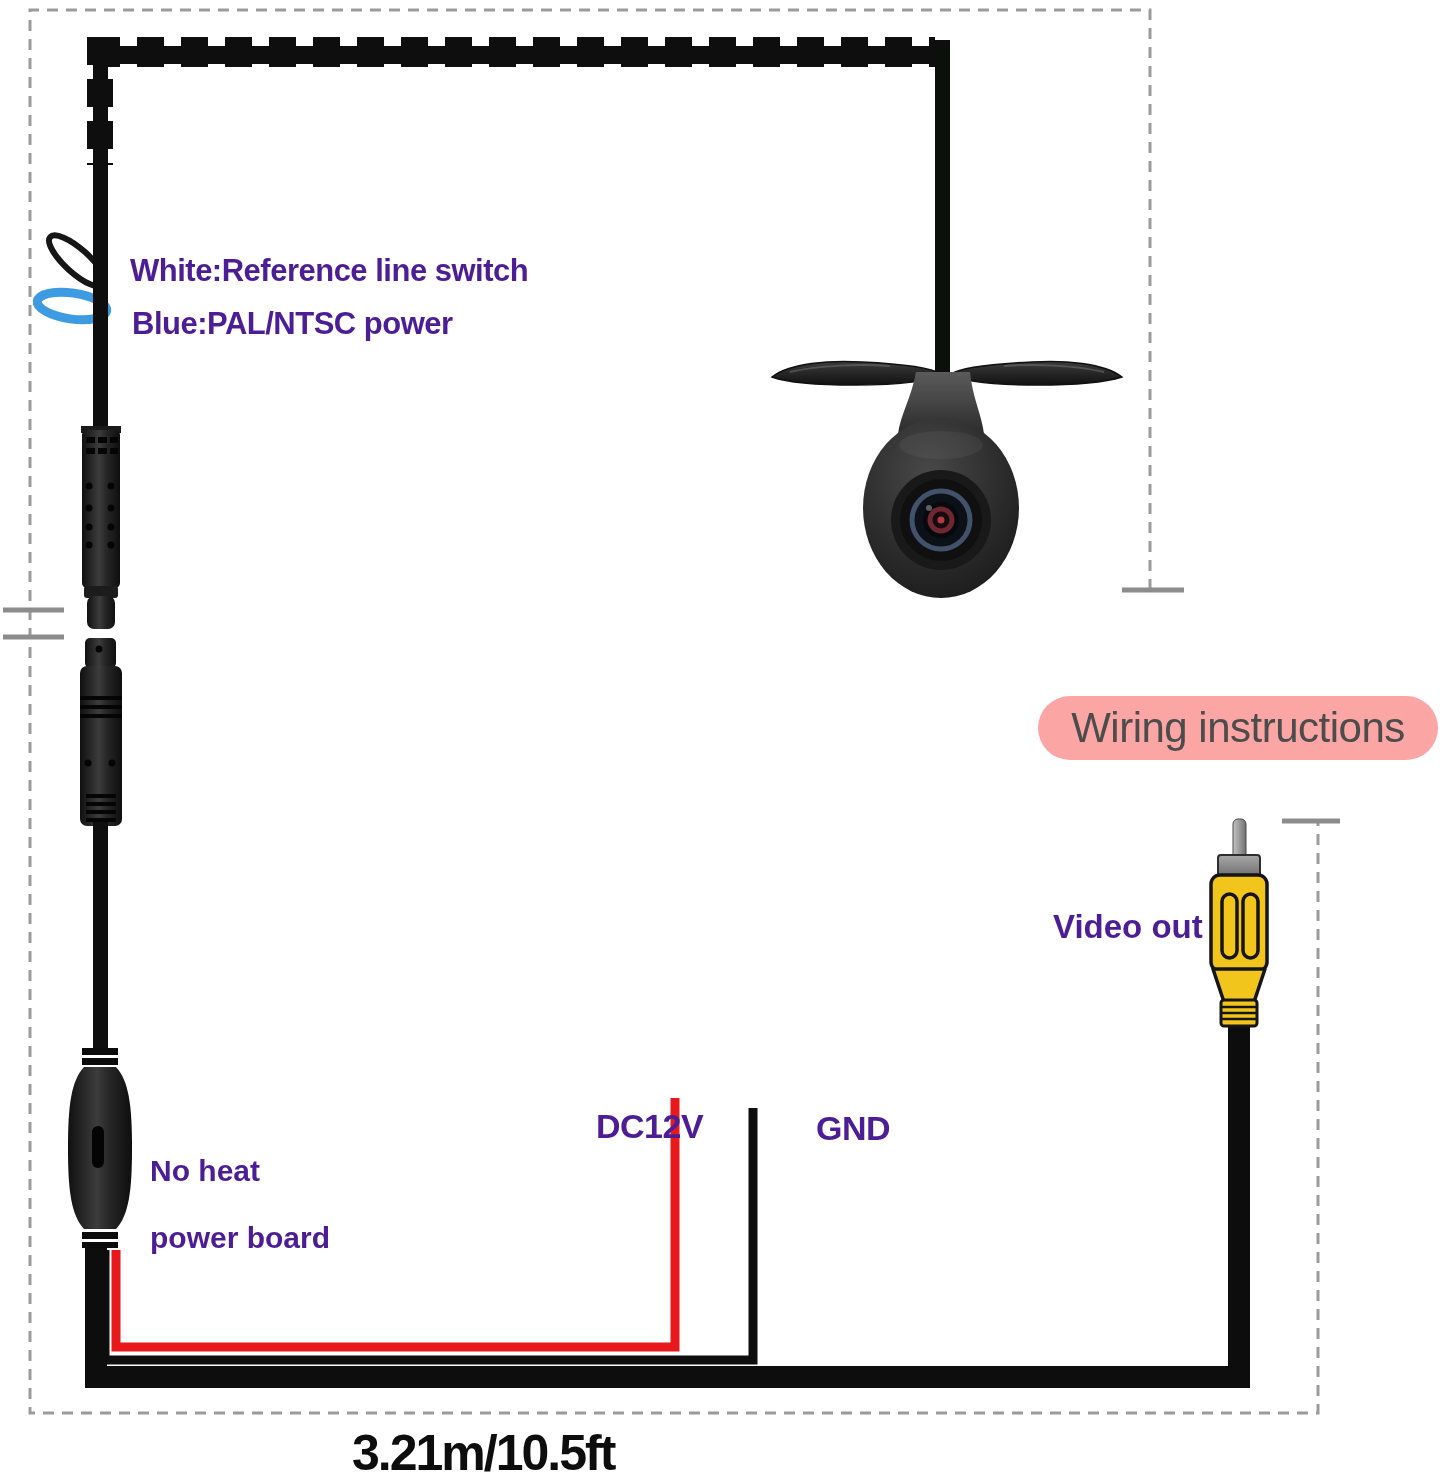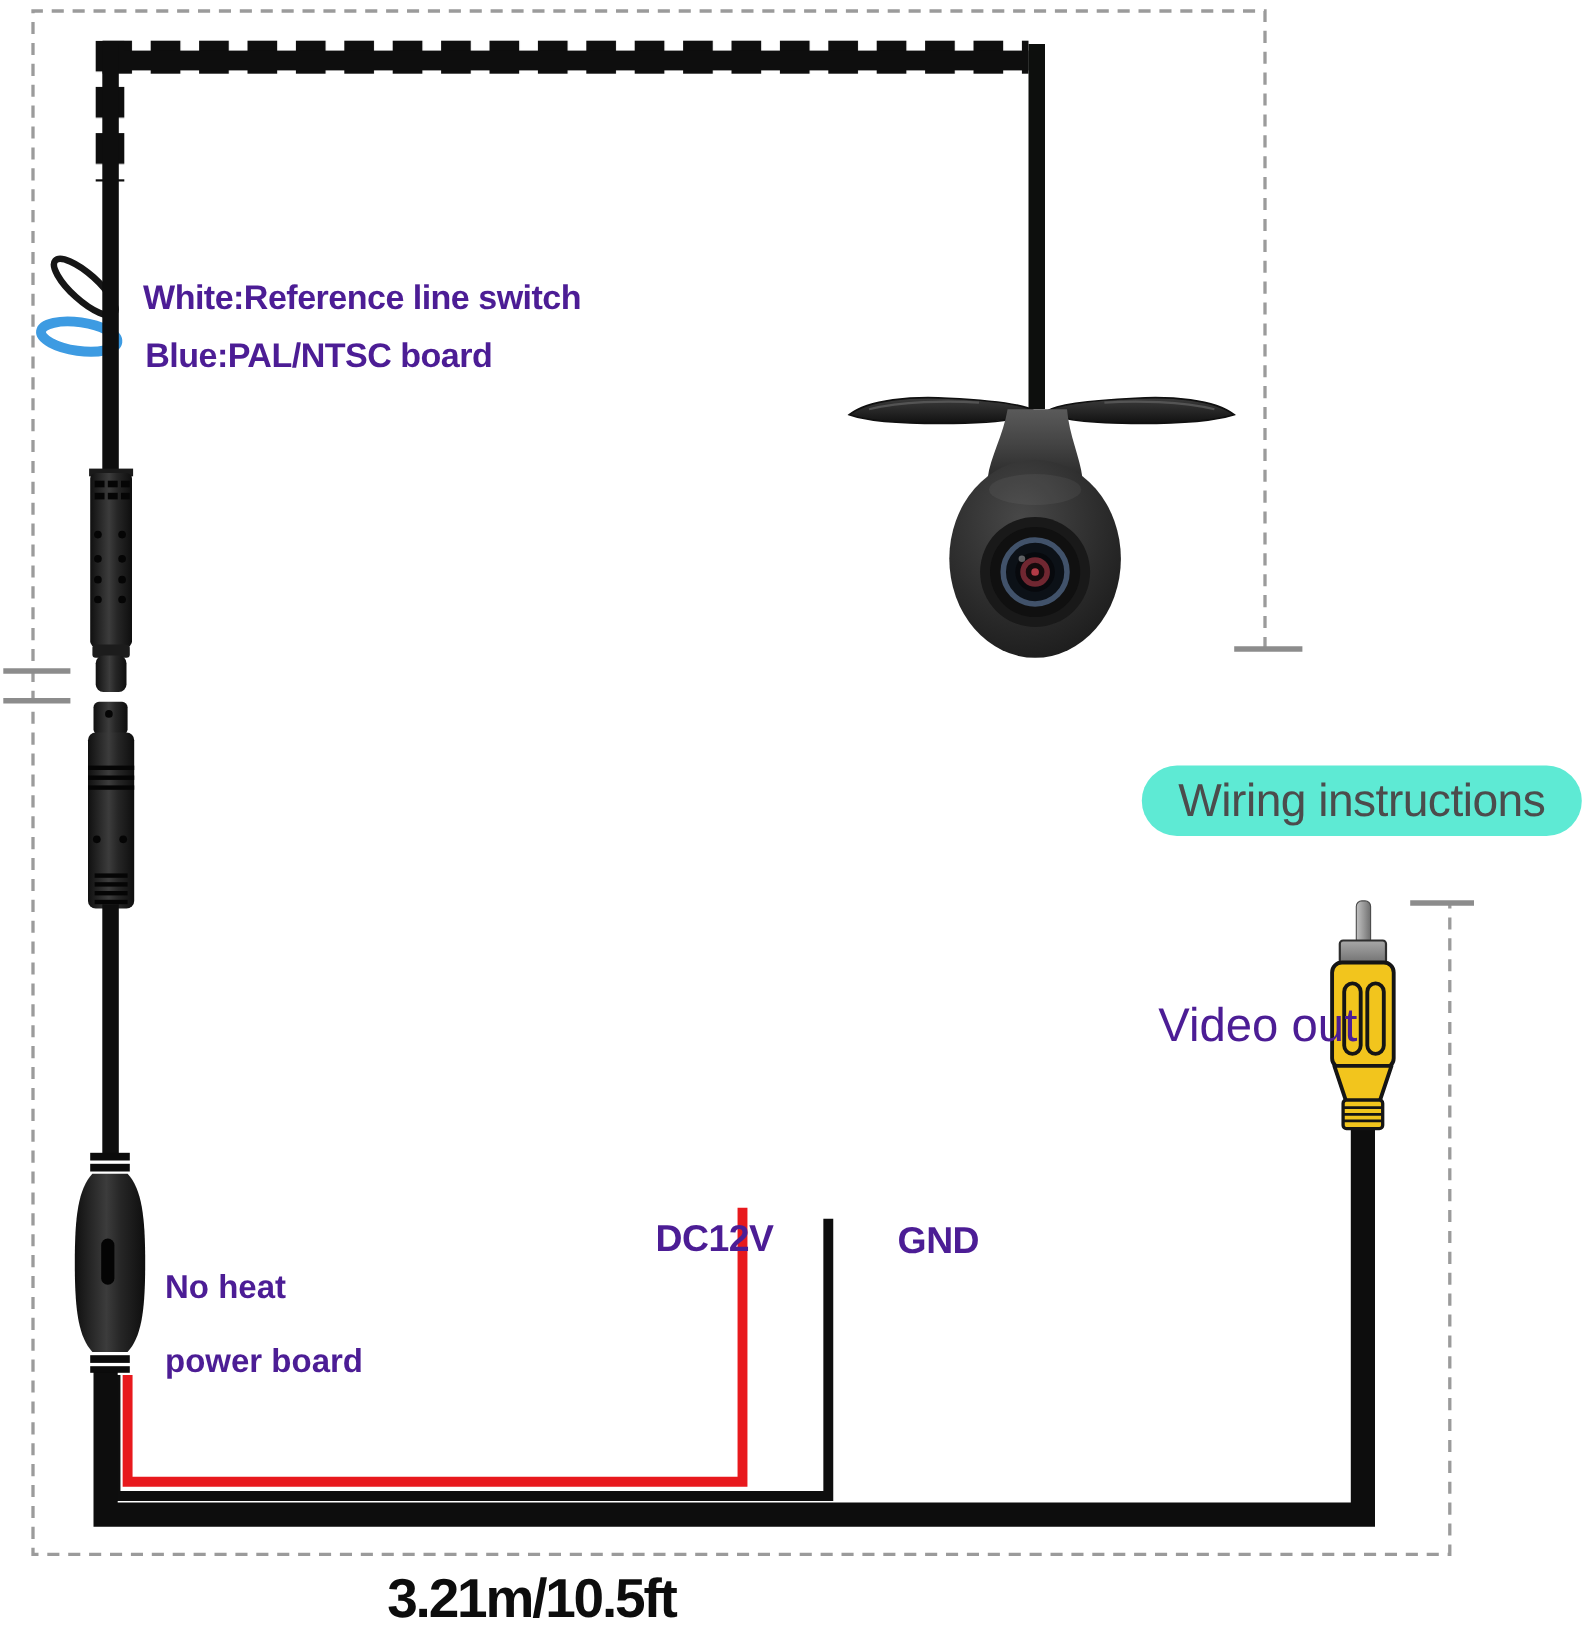--- a/index.html
+++ b/index.html
@@ -9,25 +9,25 @@
     background:#ffffff;
     overflow:hidden;
     font-family:"Liberation Sans","DejaVu Sans",sans-serif;
   }
   .diagram-svg{position:absolute;left:0;top:0;}
   .lbl{position:absolute;white-space:nowrap;color:#4c1d95;}
   .lbl-switch{font-size:31px;font-weight:700;letter-spacing:-0.5px;}
   .lbl-length{font-size:52px;font-weight:700;letter-spacing:-2px;color:#0d0d0d;}
   .lbl-length-bottom{font-size:50px;font-weight:700;letter-spacing:-2px;color:#0d0d0d;}
   .lbl-wire{font-size:34px;font-weight:700;letter-spacing:-0.5px;margin-left:40px;}
-  .lbl-videoout{font-size:43px;font-weight:400;text-align:center;}
+  .lbl-videoout{font-size:33px;font-weight:700;text-align:center;}
   .lbl-powerboard{font-size:30px;font-weight:700;line-height:1.12;white-space:pre-line;}
   .pill{
     position:absolute;left:1038px;top:696px;width:400px;height:64px;
-    background:#5eead4;border-radius:32px;
+    background:#fca5a5;border-radius:32px;
     display:flex;align-items:center;justify-content:center;
   }
   .pill span{font-size:42px;font-weight:400;color:#4c4c4c;letter-spacing:-0.5px;}
 </style>
 </head>
 <body>
 
 <div class="canvas">
 
   <svg class="diagram-svg" width="1445" height="1479" viewBox="0 0 1445 1479">
@@ -181,21 +181,21 @@
       <rect x="1243" y="894" width="15" height="64" rx="7.5" fill="none" stroke="#151515" stroke-width="3.5"></rect>
       <path d="M1213,969 L1265,969 L1254,1002 L1224,1002 Z" fill="#f2c51d" stroke="#151515" stroke-width="3.5" stroke-linejoin="round"></path>
       <rect x="1221" y="1000" width="36" height="26" rx="3" fill="#f2c51d" stroke="#151515" stroke-width="3"></rect>
       <line x1="1221" y1="1007" x2="1257" y2="1007" stroke="#151515" stroke-width="2.5"></line>
       <line x1="1221" y1="1013" x2="1257" y2="1013" stroke="#151515" stroke-width="2.5"></line>
       <line x1="1221" y1="1019" x2="1257" y2="1019" stroke="#151515" stroke-width="2.5"></line>
     </g>
   </svg>
 
   <div class="lbl lbl-switch" style="left:130px;top:253px;">White:Reference line switch</div>
-  <div class="lbl lbl-switch" style="left:132px;top:306px;">Blue:PAL/NTSC board</div>
+  <div class="lbl lbl-switch" style="left:132px;top:306px;">Blue:PAL/NTSC power</div>
 
 
   <div class="pill">
     <span>Wiring instructions</span>
   </div>
 
   <div class="lbl lbl-videoout" style="left:1053px;top:908px;">Video out</div>
 
   <div class="lbl lbl-wire" style="left:556px;top:1107px;">DC12V</div>
   <div class="lbl lbl-wire" style="left:776px;top:1109px;">GND</div>

